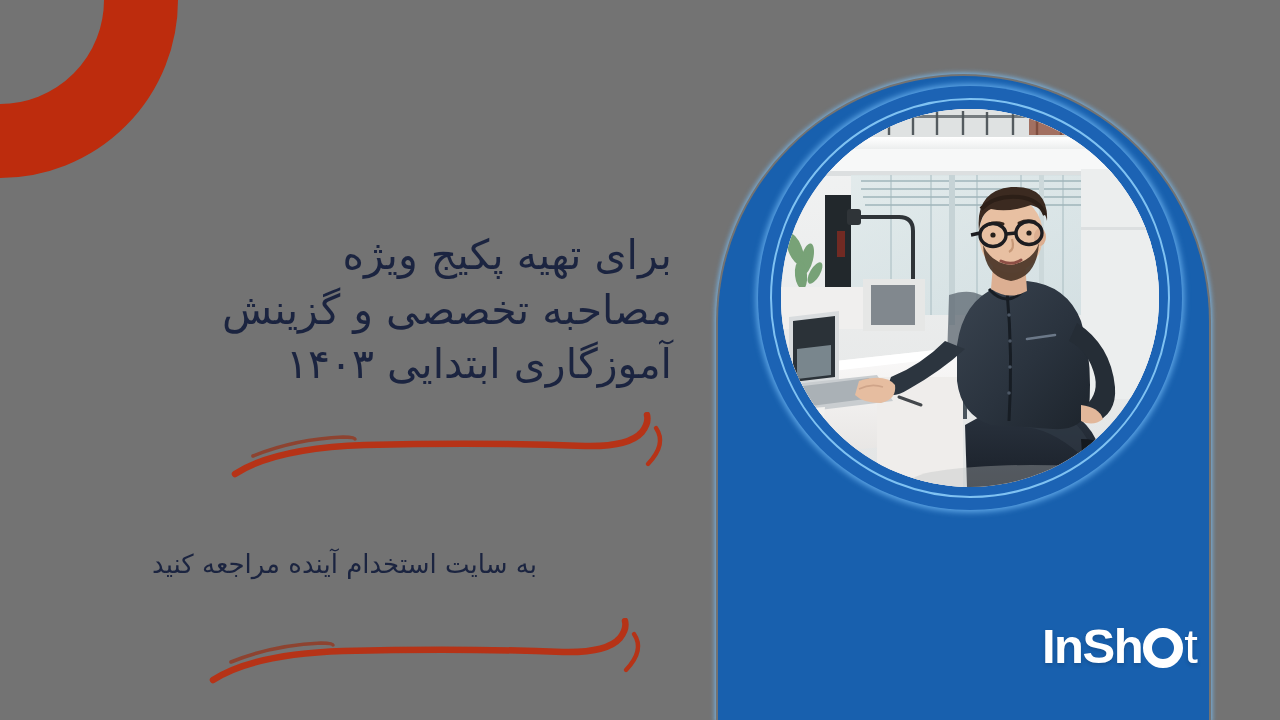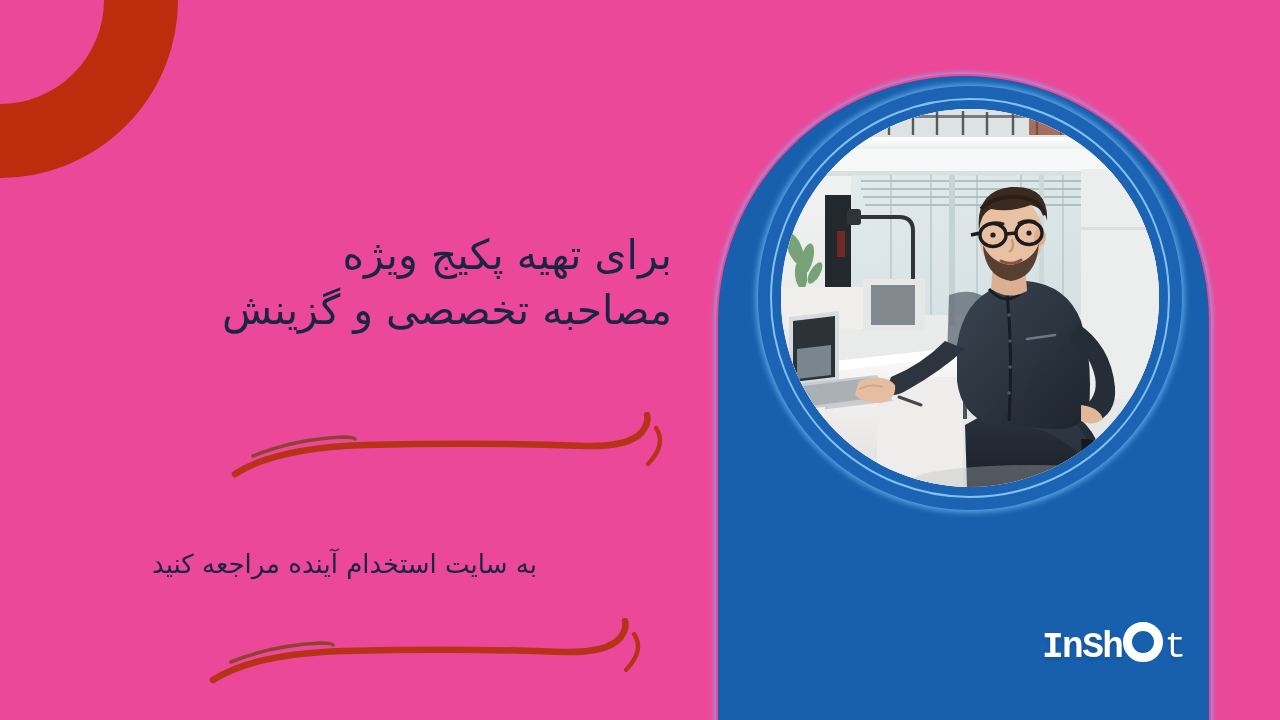--- a/index.html
+++ b/index.html
@@ -6,21 +6,21 @@
   html, body {
     margin: 0;
     padding: 0;
     background: #ffffff;
   }
   #stage {
     position: relative;
     width: 1280px;
     height: 720px;
     overflow: hidden;
-    background: #ec4899;
+    background: #737373;
     font-family: "DejaVu Sans", "Liberation Sans", sans-serif;
   }
 
   
   .red-ring {
     position: absolute;
     left: -178px;
     top: -178px;
     width: 356px;
     height: 356px;
@@ -118,22 +118,22 @@
   
   .swoosh { position: absolute; pointer-events: none; }
   .swoosh-1 { left: 205px; top: 412px; width: 490px; height: 80px; }
   .swoosh-2 { left: 183px; top: 618px; width: 490px; height: 80px; }
 
   
   .inshot {
     position: absolute;
     left: 1042px;
     top: 622px;
-    font-family: Liberation Mono, monospace;
-    font-size: 36px;
+    font-family: Liberation Sans, sans-serif;
+    font-size: 49px;
     font-weight: 700;
     letter-spacing: -1.5px;
     color: #ffffff;
     text-shadow: 0 2px 4px rgba(0,0,0,0.18);
     direction: ltr;
     line-height: 1;
     white-space: nowrap;
   }
   .inshot .ring-o {
     display: inline-block;
@@ -326,20 +326,21 @@
         <path d="M220 152 Q230 157 240 151" stroke="#8d4f45" stroke-width="3" fill="none" stroke-linecap="round"></path>
 
         <ellipse cx="250" cy="372" rx="120" ry="16" fill="#b9bcbd" opacity="0.35"></ellipse>
       </svg>
     </div>
   </div>
 
   <div class="headline">
     <span class="ln">برای تهیه پکیج ویژه</span>
     <span class="ln">مصاحبه تخصصی و گزینش</span>
+    <span class="ln">آموزگاری ابتدایی ۱۴۰۳</span>
   </div>
 
   <svg class="swoosh swoosh-1" viewBox="0 0 490 80">
     <g fill="none" stroke="#B63317" stroke-linecap="round">
       <path d="M30 62 Q70 36 160 33 Q280 30 380 34 Q424 35 437 20 Q444 11 442 3" stroke-width="6.5"></path>
       <path d="M48 44 Q90 27 138 25 Q150 25 150 27" stroke-width="3.6" stroke="#8E4330"></path>
       <path d="M451 16 Q462 32 443 52" stroke-width="4.4"></path>
     </g>
   </svg>
 

